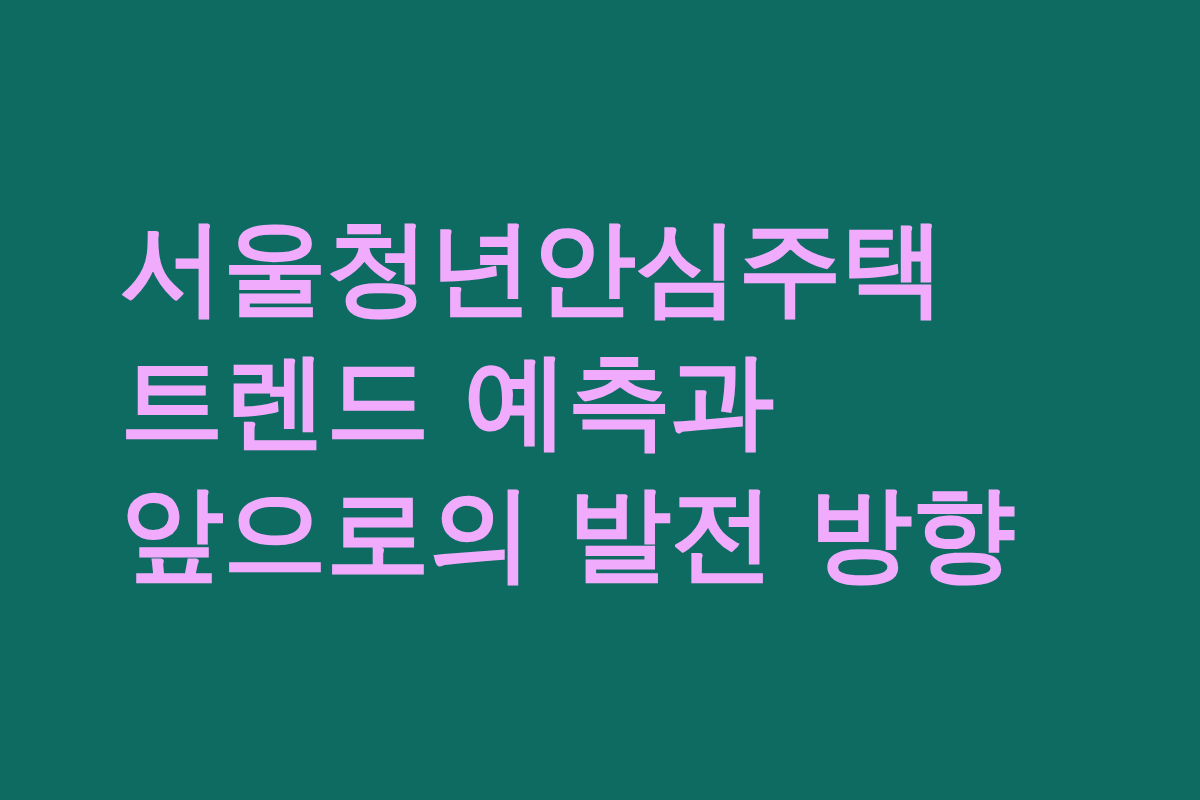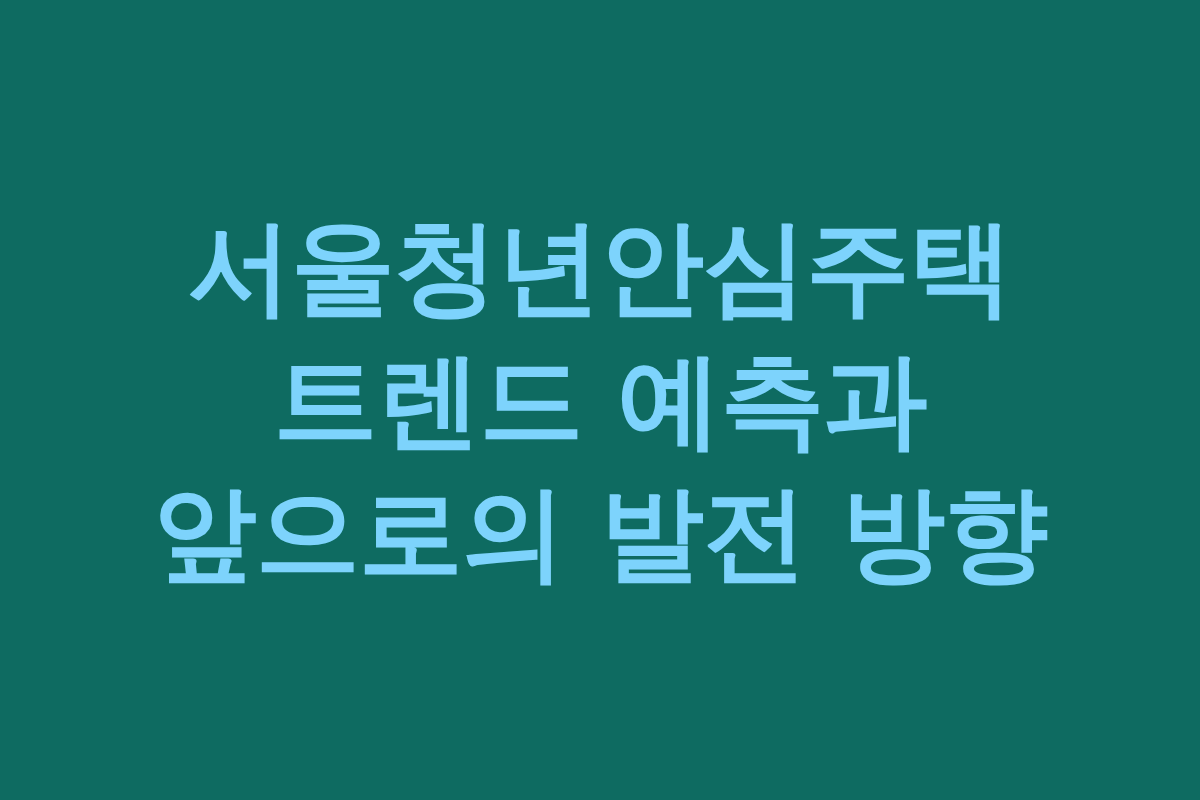--- a/index.html
+++ b/index.html
@@ -36,14 +36,14 @@
     word-break: keep-all;
     overflow-wrap: break-word;
     text-rendering: geometricPrecision;
     -webkit-font-smoothing: antialiased;
   }
 </style>
 </head>
 <body>
 
 <div id="banner" style="background: rgb(14, 107, 97);">
-  <h1 id="headline" style="color: #7dd3fc; text-align: center;">서울청년안심주택 트렌드 예측과 앞으로의 발전 방향</h1>
+  <h1 id="headline" style="color: #f0abfc; text-align: left;">서울청년안심주택 트렌드 예측과 앞으로의 발전 방향</h1>
 </div>
 
 </body></html>

